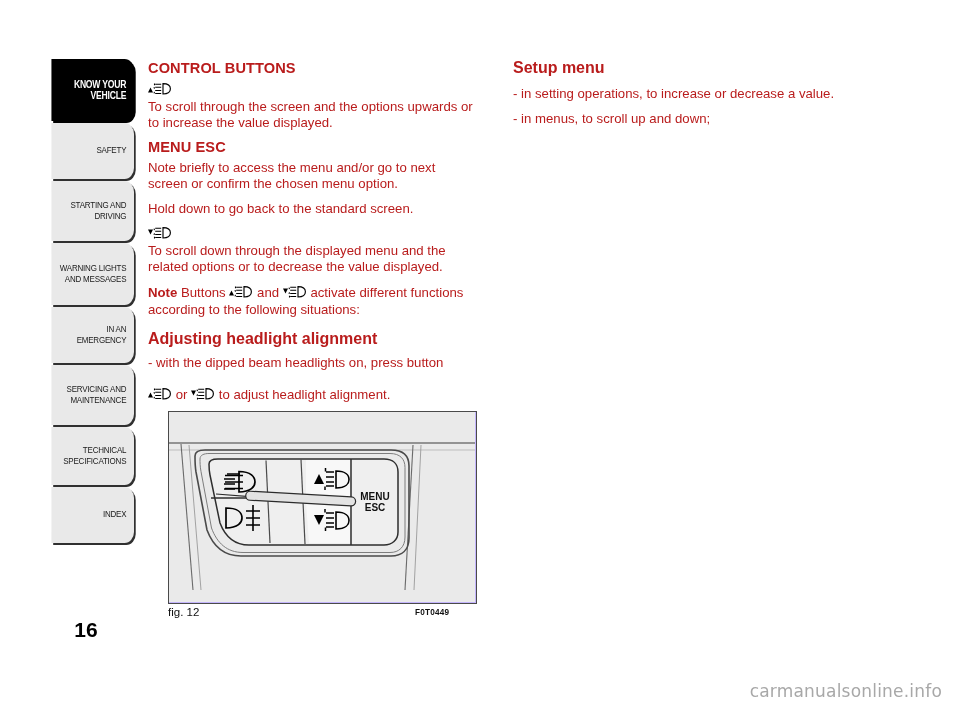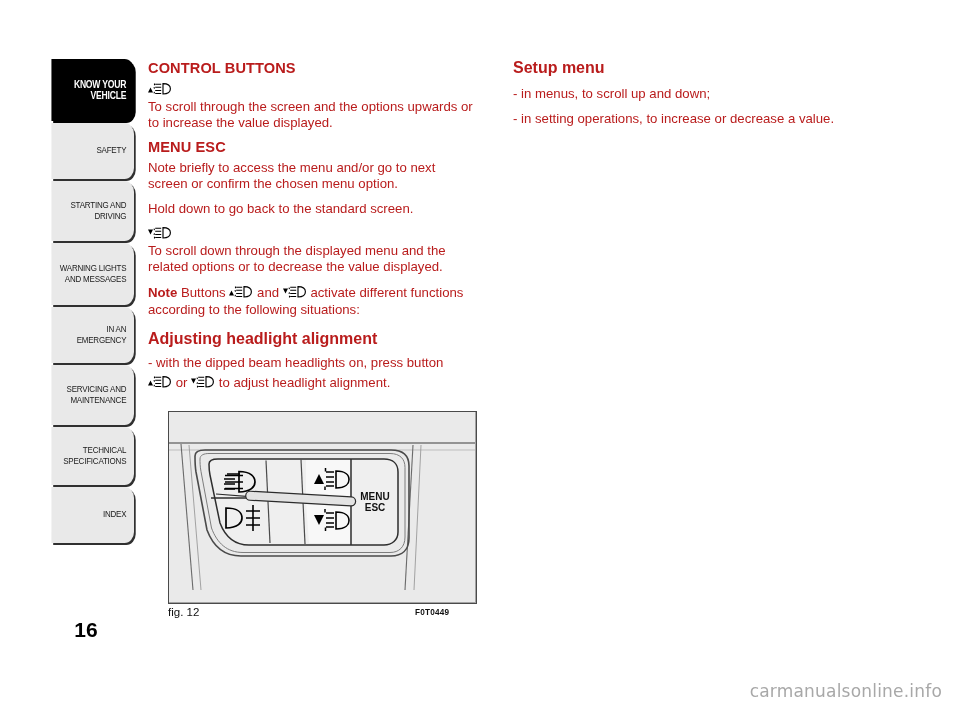--- a/index.html
+++ b/index.html
@@ -85,21 +85,21 @@
     letter-spacing: 0.1px;
   }
   h3.subheading {
     font-size: 16px;
     font-weight: bold;
     margin: 13px 0 7px 0;
   }
   p.para {
     margin: 0 0 8px 0;
   }
-  p.tight { margin-bottom: 4px; }
+  p.tight { margin-bottom: 16px; }
 
   .bullet-row {
     display: flex;
     align-items: flex-start;
     margin: 0 0 7px 0;
     flex-direction: column;
   }
   .bullet-row .btn-icon {
     flex: 0 0 auto;
     width: 30px;
@@ -120,21 +120,21 @@
   .ctlbtn svg { display: block; }
 
   
   #figure-box {
     position: absolute;
     left: 168px;
     top: 411px;
     width: 309px;
     height: 193px;
     border: 1.6px solid #4a4a4a;
-    background: #a3a3a3;
+    background: #c4b5fd;
     box-sizing: border-box;
     overflow: hidden;
   }
   #figure-box svg { display: block; }
   #fig-caption {
     position: absolute;
     left: 168px;
     top: 606px;
     font-size: 11.5px;
     color: #111;
@@ -261,22 +261,22 @@
           <polygon points="0,3.5 5,3.5 2.5,8.5" fill="#000"></polygon>
           <path d="M6.5,10.8 L6.5,12.4 M6.5,7.4 L6.0,8.9 M6.5,4.2 L6.0,2.7" stroke="#000" stroke-width="1.1" fill="none"></path>
           <path d="M7.2,2.2 L13.2,2.2 M7.2,5.3 L13.2,5.3 M7.2,8.4 L13.2,8.4 M7.2,11.4 L13.2,11.4" stroke="#000" stroke-width="1.05" fill="none"></path>
           <path d="M15.0,1.6 L15.0,12.0 C20.6,12.0 22.4,9.4 22.4,6.8 C22.4,4.2 20.6,1.6 15.0,1.6 Z" stroke="#000" stroke-width="1.15" fill="none"></path>
         </svg></span><span> </span><span>to adjust headlight alignment.</span>
   </p>
 </div>
 
 <div id="col-right" class="col">
   <h3 class="subheading" style="margin-top:0;margin-bottom:10px;">Setup menu</h3>
+  <p class="para">- in setting operations, to increase or decrease a value.</p>
   <p class="para">- in menus, to scroll up and down;</p>
-  <p class="para">- in setting operations, to increase or decrease a value.</p>
 </div>
 
 <div id="figure-box">
   <svg width="306" height="190" viewBox="0 0 306 190">
     <rect x="0" y="0" width="306" height="190" fill="#eaeaea"></rect>
 
     <path d="M0,31 L306,31" stroke="#3c3c3c" stroke-width="1.2" fill="none"></path>
     <path d="M0,38 L306,38" stroke="#bdbdbd" stroke-width="1" fill="none"></path>
 
     <path d="M12,32 L24,178" stroke="#6a6a6a" stroke-width="1.1" fill="none"></path>

